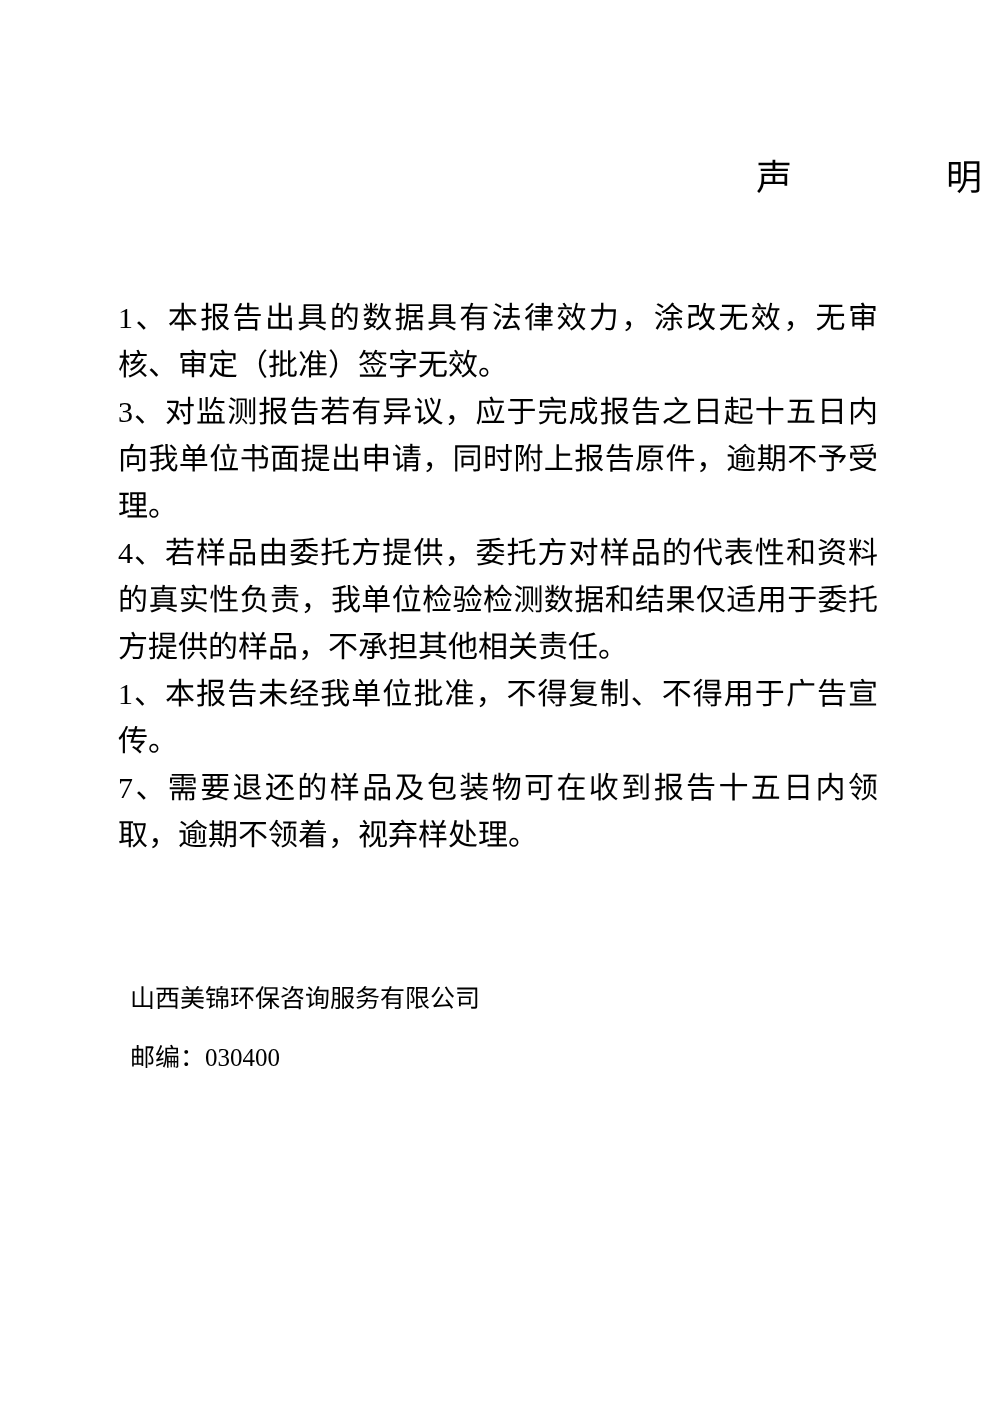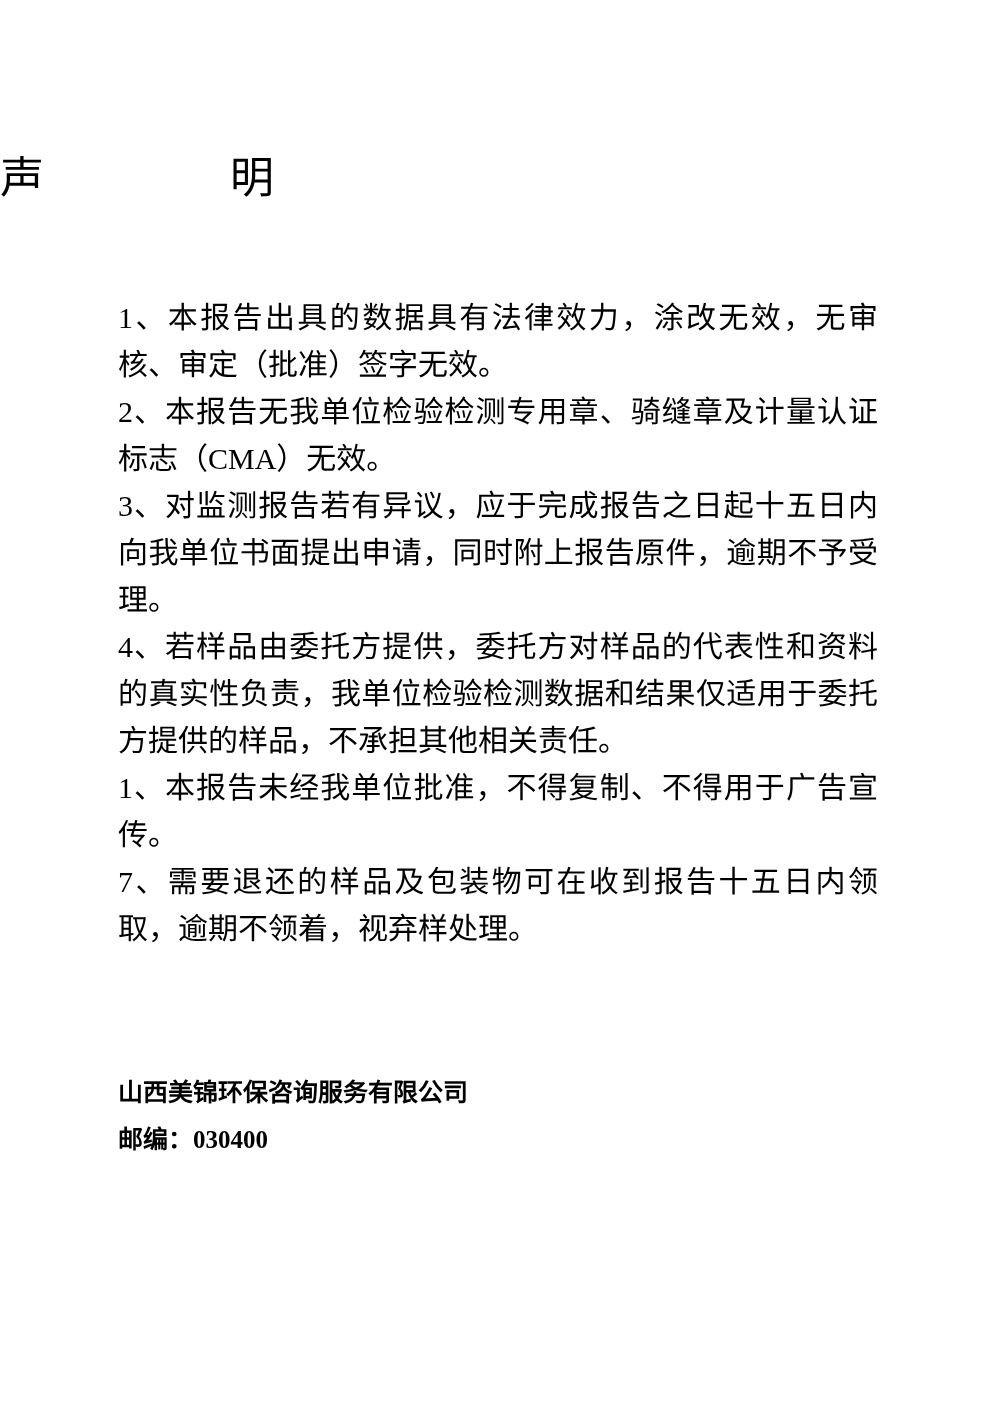--- a/index.html
+++ b/index.html
@@ -15,22 +15,22 @@
     font-family: "Liberation Serif", "DejaVu Serif", serif;
   }
   .page {
     position: relative;
     width: 992px;
     height: 1403px;
     background: #ffffff;
   }
   .doc-title {
     margin: 155px 8px 0 0;
-    text-align: left;
-    font-size: 44px;
+    text-align: right;
+    font-size: 36px;
     line-height: 47px;
     font-weight: 400;
     letter-spacing: 2px;
     white-space: pre;
   }
   .statements {
     margin: 92px 114px 0 118px;
     font-size: 30px;
     line-height: 47px;
     text-align: justify;
@@ -38,35 +38,33 @@
   .statements p {
     margin: 0;
     padding: 0;
   }
   .footer-block {
     margin: 118px 114px 0 118px;
     font-size: 25px;
     line-height: 46.5px;
   }
   .footer-block p {
-    margin: 0;
+    margin: 12px;
     padding: 0;
-    font-weight: bold;
   }
 </style>
 </head>
 <body>
 
 <div class="page">
 
   <h1 class="doc-title">声　　　　明</h1>
 
   <div class="statements">
     <p>1、本报告出具的数据具有法律效力，涂改无效，无审核、审定（批准）签字无效。</p>
-    <p>2、本报告无我单位检验检测专用章、骑缝章及计量认证标志（CMA）无效。</p>
     <p>3、对监测报告若有异议，应于完成报告之日起十五日内向我单位书面提出申请，同时附上报告原件，逾期不予受理。</p>
     <p>4、若样品由委托方提供，委托方对样品的代表性和资料的真实性负责，我单位检验检测数据和结果仅适用于委托方提供的样品，不承担其他相关责任。</p>
     <p>1、本报告未经我单位批准，不得复制、不得用于广告宣传。</p>
     <p>7、需要退还的样品及包装物可在收到报告十五日内领取，逾期不领着，视弃样处理。</p>
   </div>
 
   <div class="footer-block">
     <p>山西美锦环保咨询服务有限公司</p>
     <p><span>邮编：</span><span>030400</span></p>
   </div>

